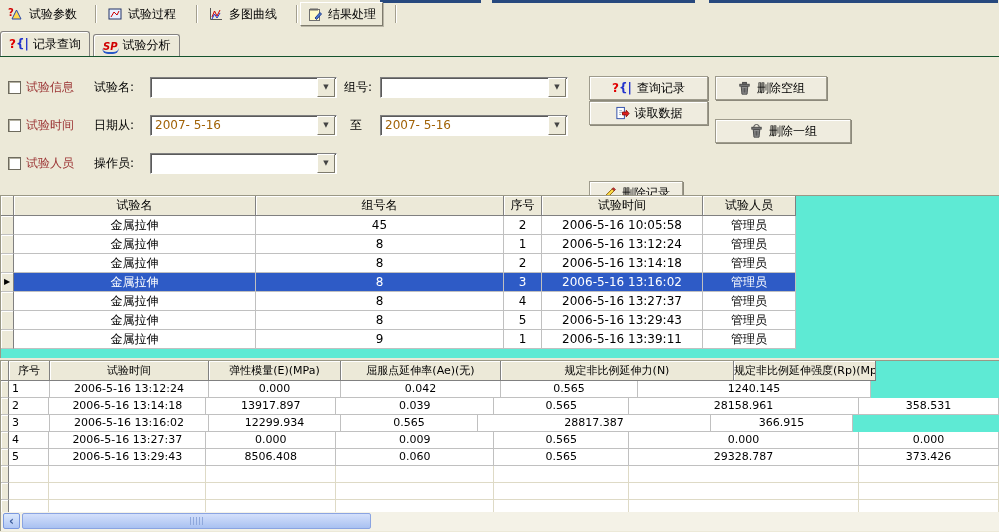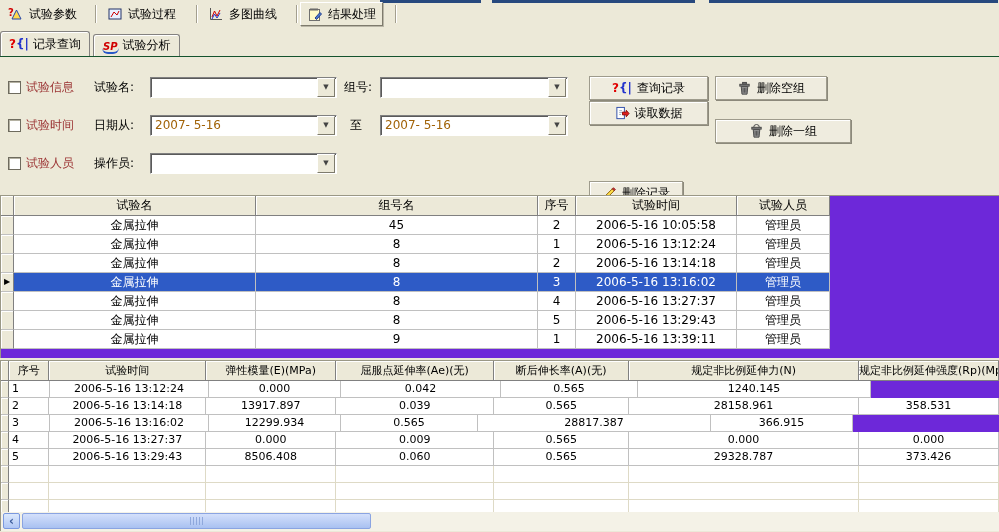--- a/index.html
+++ b/index.html
@@ -54,21 +54,21 @@
     border:1px solid;border-color:#FFFFFF #7E7B6D #7E7B6D #FFFFFF;
     display:flex;align-items:center;justify-content:center;
   }
   .ddarrow{font-size:7px;color:#444444;line-height:1;}
   .pbtn{
     position:absolute;height:24px;box-sizing:border-box;background:#EFECDF;
     border:1px solid #9E9B8C;box-shadow:inset 1px 1px 0 #FFFFFF,1px 1px 0 #8C897B;
     display:flex;align-items:center;justify-content:center;gap:5px;cursor:default;
   }
   
-  .grid{position:absolute;left:0;background:#6d28d9;border-top:1px solid #9A9886;border-left:1px solid #9A9886;box-sizing:border-box;overflow:hidden;}
+  .grid{position:absolute;left:0;background:#5eead4;border-top:1px solid #9A9886;border-left:1px solid #9A9886;box-sizing:border-box;overflow:hidden;}
   .grow{display:flex;}
   .hcell{
     background:#ECE9D8;box-sizing:border-box;text-align:center;white-space:nowrap;overflow:hidden;
     border-right:1px solid #808080;border-bottom:1px solid #808080;
     box-shadow:inset 1px 1px 0 #FFFFFF;
   }
   .selcell{
     background:#ECE9D8;box-sizing:border-box;
     border-right:1px solid #808080;border-bottom:1px solid #C0C0C0;
     box-shadow:inset 1px 1px 0 #FFFFFF;
@@ -78,21 +78,21 @@
     box-sizing:border-box;text-align:center;white-space:nowrap;overflow:hidden;
     border-right:1px solid #C0C0C0;border-bottom:1px solid #C0C0C0;background:#FFFFFF;
   }
   
   .t1 .grow{height:19px;}
   .t1 .hrow{height:20px;}
   .t1 .hrow .hcell{line-height:19px;}
   .t1 .dcell{line-height:18px;}
   .t1c0{width:13px;}
   .t1c1{width:242px;}
-  .t1c2{width:282px;}
+  .t1c2{width:248px;}
   .t1c3{width:38px;}
   .t1c4{width:161px;}
   .t1c5{width:93px;}
   .t1 .grow.selected .dcell{background:#2E5BC6;color:#FFFFFF;}
   .rowarrow{font-size:8px;line-height:1;color:#000;}
   
   .t2 .grow{height:17px;}
   .t2 .hrow{height:20px;}
   .t2 .hrow .hcell{line-height:19px;font-size:11px;}
   .t2 .dcell{line-height:16px;font-size:11px;}
@@ -333,21 +333,20 @@
   </div>
 </div>
 
 <div class="grid t2" style="top:360px;width:999px;height:152px;">
   <div class="grow hrow">
     <div class="hcell t2c0"></div>
     <div class="hcell t2c1">序号</div>
     <div class="hcell t2c2">试验时间</div>
     <div class="hcell t2c3">弹性模量(E)(MPa)</div>
     <div class="hcell t2c4">屈服点延伸率(Ae)(无)</div>
-    <div class="hcell t2c5">断后伸长率(A)(无)</div>
     <div class="hcell t2c6">规定非比例延伸力(N)</div>
     <div class="hcell t2c7">规定非比例延伸强度(Rp)(Mpa)</div>
   </div>
   <div class="grow">
     <div class="selcell t2c0"></div>
     <div class="dcell left t2c1">1</div>
     <div class="dcell t2c2">2006-5-16 13:12:24</div>
     <div class="dcell t2c3">0.000</div>
     <div class="dcell t2c4">0.042</div>
     <div class="dcell t2c5">0.565</div>

